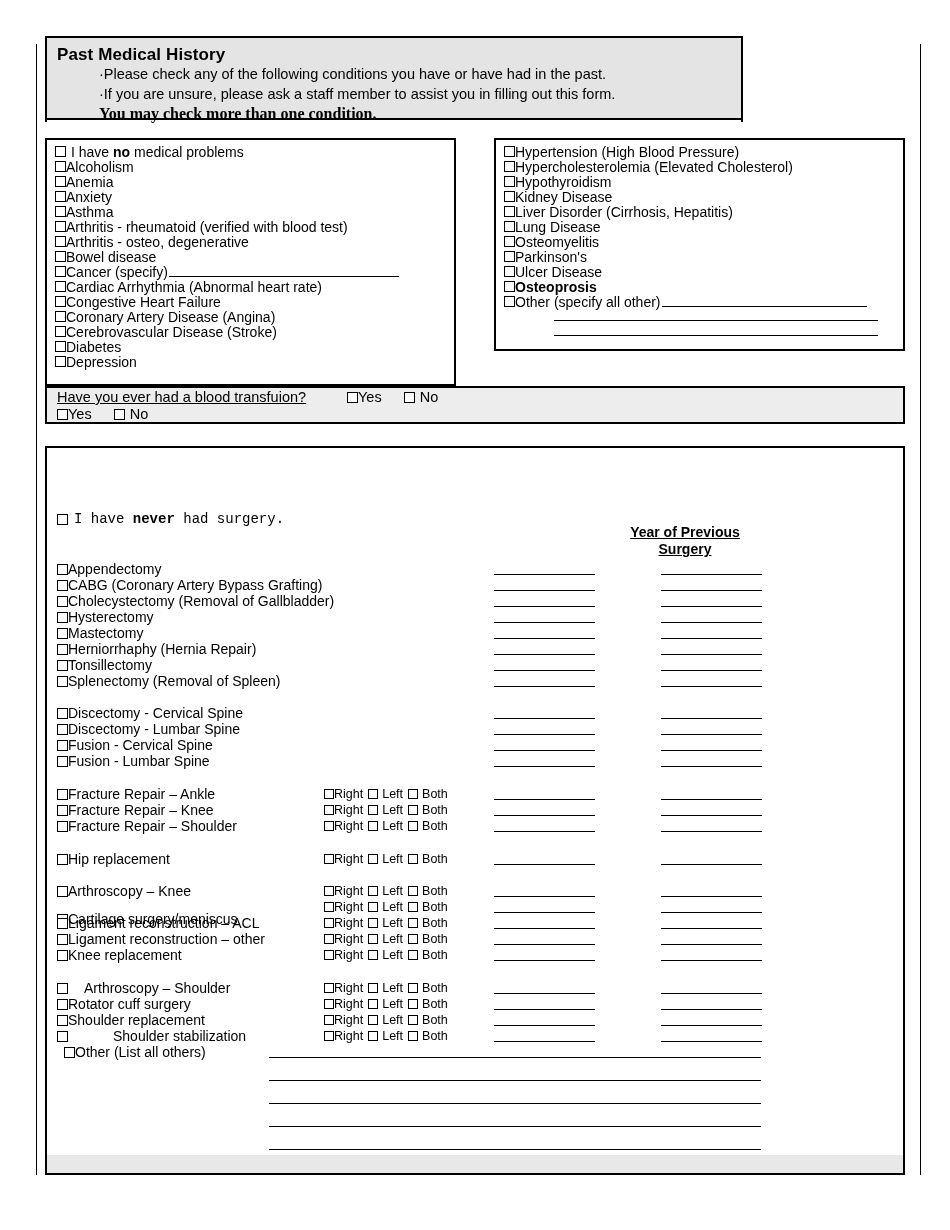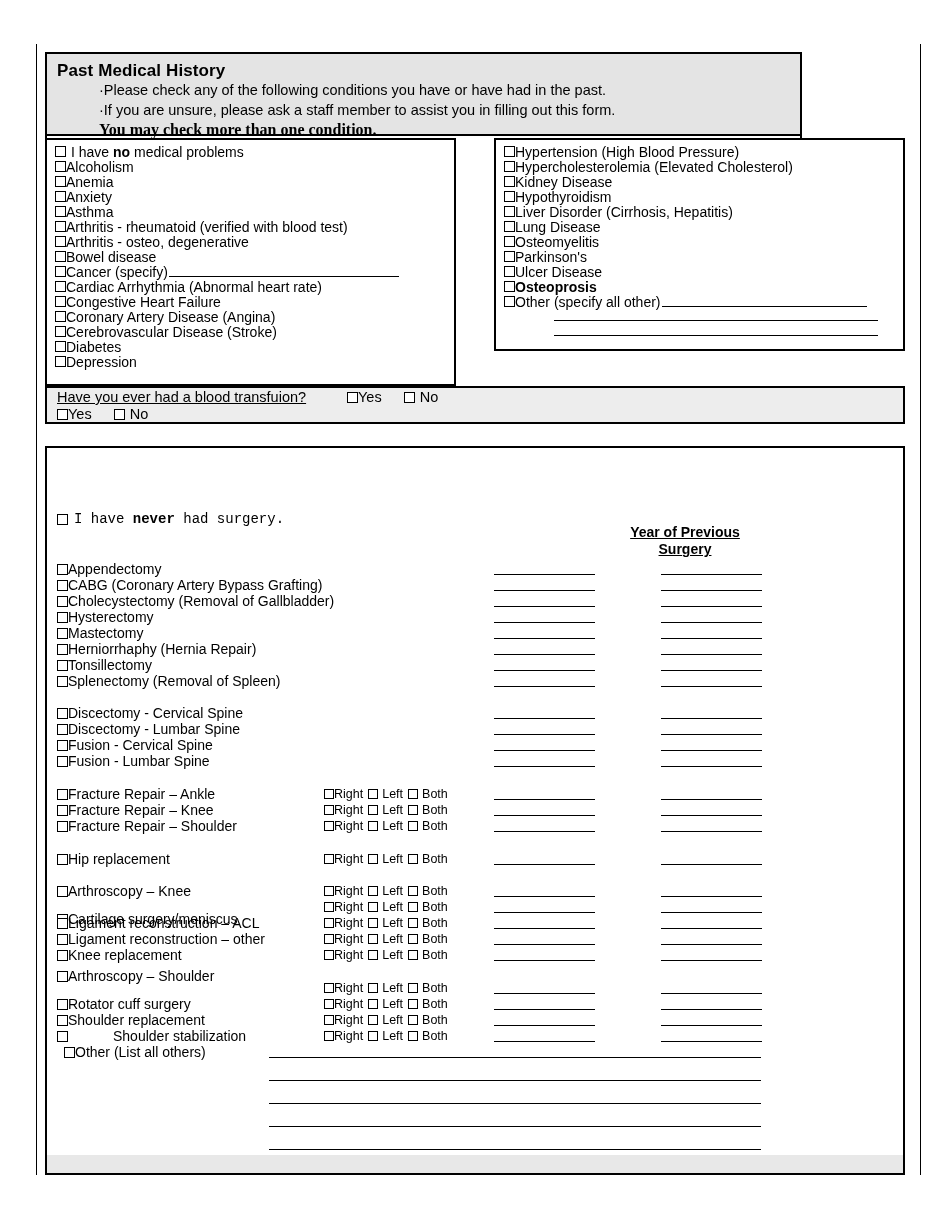--- a/index.html
+++ b/index.html
@@ -167,21 +167,21 @@
   }
 </style>
 </head>
 <body>
 
 <div class="page">
 
   <div class="page-edge-left"></div>
   <div class="page-edge-right"></div>
 
-  <div class="sec" id="pmh-header-box" style="left:45px; top:52px; width:757px; height:86px; border-bottom:none;">
+  <div class="sec" id="pmh-header-box" style="left:45px; top:36px; width:698px; height:86px; border-bottom:none;">
     <div class="sec-head" style="height:82px; border-bottom:2px solid #000;">
       <div class="sec-title">Past Medical History</div>
       <div class="sec-sub">·Please check any of the following conditions you have or have had in the past.</div>
       <div class="sec-sub">·If you are unsure, please ask a staff member to assist you in filling out this form.</div>
       <div class="sec-sub bold">You may check more than one condition.</div>
     </div>
   </div>
 
   <div class="sec" id="pmh-left">
     <div class="cond-list" id="cond-left">
@@ -254,25 +254,25 @@
         <div class="row">
           <span class="cb"></span>
           <span class="txt">Hypertension (High Blood Pressure)</span>
         </div>
         <div class="row">
           <span class="cb"></span>
           <span class="txt">Hypercholesterolemia (Elevated Cholesterol)</span>
         </div>
         <div class="row">
           <span class="cb"></span>
+          <span class="txt">Hypothyroidism</span>
+        </div>
+        <div class="row">
+          <span class="cb"></span>
           <span class="txt">Kidney Disease</span>
-        </div>
-        <div class="row">
-          <span class="cb"></span>
-          <span class="txt">Hypothyroidism</span>
         </div>
         <div class="row">
           <span class="cb"></span>
           <span class="txt">Liver Disorder (Cirrhosis, Hepatitis)</span>
         </div>
         <div class="row">
           <span class="cb"></span>
           <span class="txt">Lung Disease</span>
         </div>
         <div class="row">
@@ -592,21 +592,21 @@
             <span class="cb" style="width: 10px; height: 10px;"></span>
             <span style="margin-left: 4px;">Left</span>
           </span>
           <span style="display: flex; align-items: center; margin-left: 5px;">
             <span class="cb" style="width: 10px; height: 10px;"></span>
             <span style="margin-left: 4px;">Both</span>
           </span>
         </div>
         <div class="yr-blank c1" style="top: 512px;"></div>
         <div class="yr-blank c2" style="top: 512px;"></div>
-        <div class="proc-row" style="top: 520px;">
+        <div class="proc-row" style="top: 532px; gap: 16px;">
           <span class="cb"></span>
           <span>Arthroscopy – Shoulder</span>
         </div>
         <div class="side-grp" style="top: 532px;">
           <span style="display: flex; align-items: center;">
             <span class="cb" style="width: 10px; height: 10px;"></span>
             <span>Right</span>
           </span>
           <span style="display: flex; align-items: center; margin-left: 5px;">
             <span class="cb" style="width: 10px; height: 10px;"></span>

